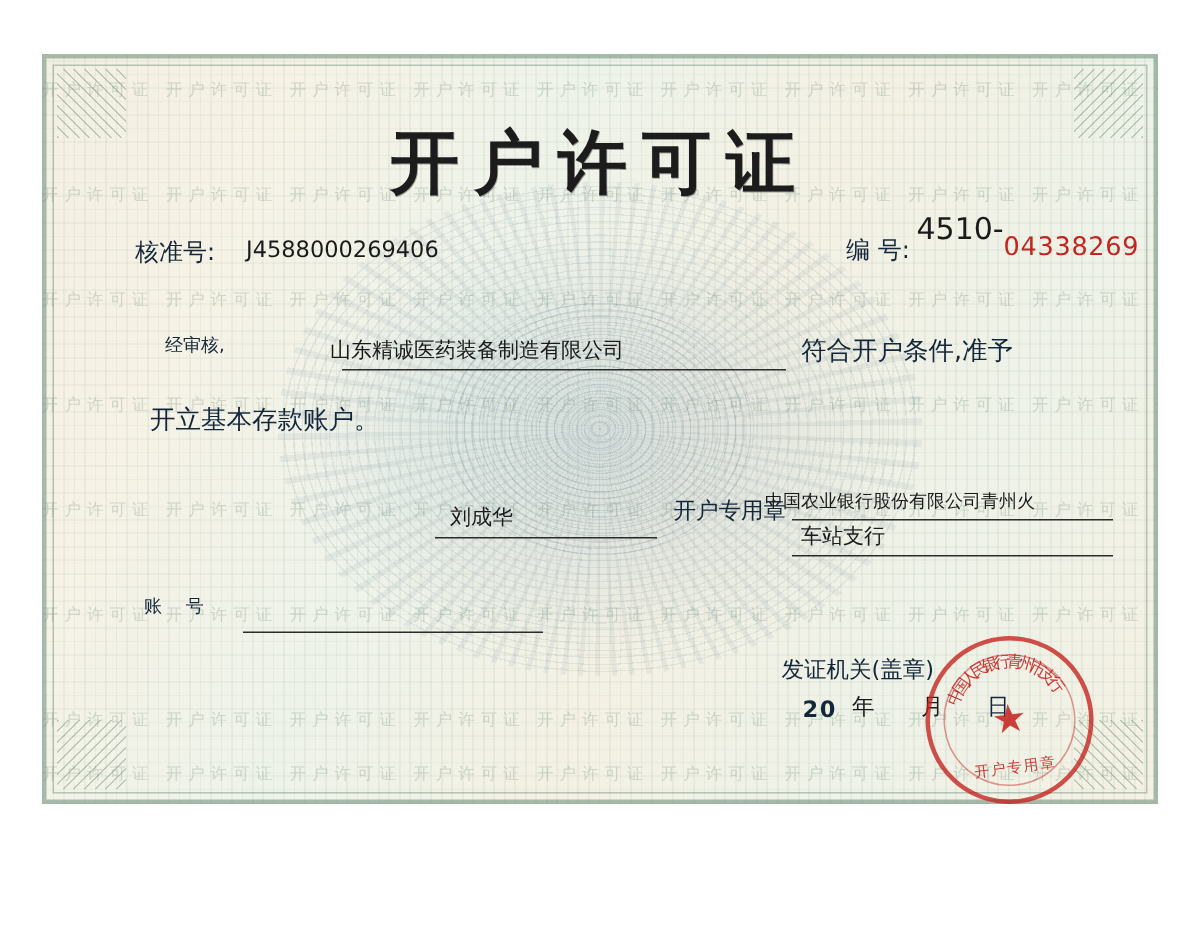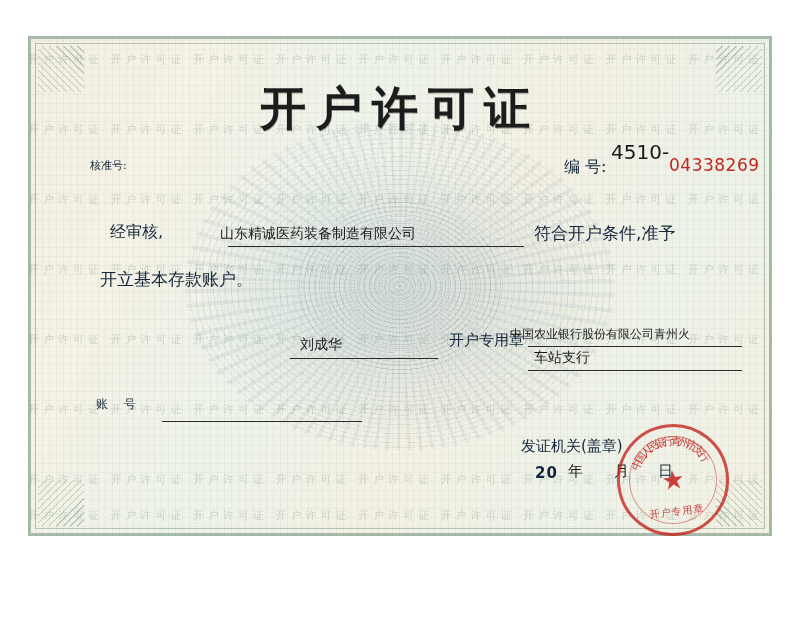--- a/index.html
+++ b/index.html
@@ -129,38 +129,38 @@
   }
 
   .row {
     position: absolute;
     font-size: 15px;
     color: #13263a;
     white-space: nowrap;
   }
 
   
-  .approval-label { left: 62px; top: 122px; font-size: 11px; }
+  .approval-label { left: 62px; top: 122px; font-size: 16px; }
   .approval-value {
     left: 136px; top: 121px;
     font-size: 15px;
     color: #1a1a1a;
   }
 
   .serial-label { left: 536px; top: 121px; font-size: 16px; }
   .serial-prefix { left: 583px; top: 104px; font-size: 20px; color: #1a1a1a; }
   .serial-number {
     left: 641px; top: 119px;
     font-size: 17px;
     color: #c2261f;
     letter-spacing: 0.5px;
   }
 
   
-  .body-1 { left: 82px; top: 186px; font-size: 16px; }
+  .body-1 { left: 82px; top: 186px; font-size: 12px; }
   .company-name {
     left: 192px; top: 189px;
     font-size: 14px;
     color: #1a1a1a;
   }
   .company-rule {
     position: absolute;
     left: 200px; top: 210px;
     width: 296px;
     border-bottom: 1px solid #2b2b2b;
@@ -289,20 +289,21 @@
     <div class="corner tl"></div>
     <div class="corner tr"></div>
     <div class="corner bl"></div>
     <div class="corner br"></div>
 
     <div class="content">
 
       <div class="title">开户许可证</div>
 
       <div class="row approval-label">核准号:</div>
+      <div class="row approval-value">J4588000269406</div>
 
       <div class="row serial-label">编 号:</div>
       <div class="row serial-prefix">4510-</div>
       <div class="row serial-number">04338269</div>
 
       <div class="row body-1">经审核,</div>
       <div class="row company-name">山东精诚医药装备制造有限公司</div>
       <div class="company-rule"></div>
       <div class="row body-3">开立基本存款账户。</div>
       <div class="row body-2">符合开户条件,准予</div>

